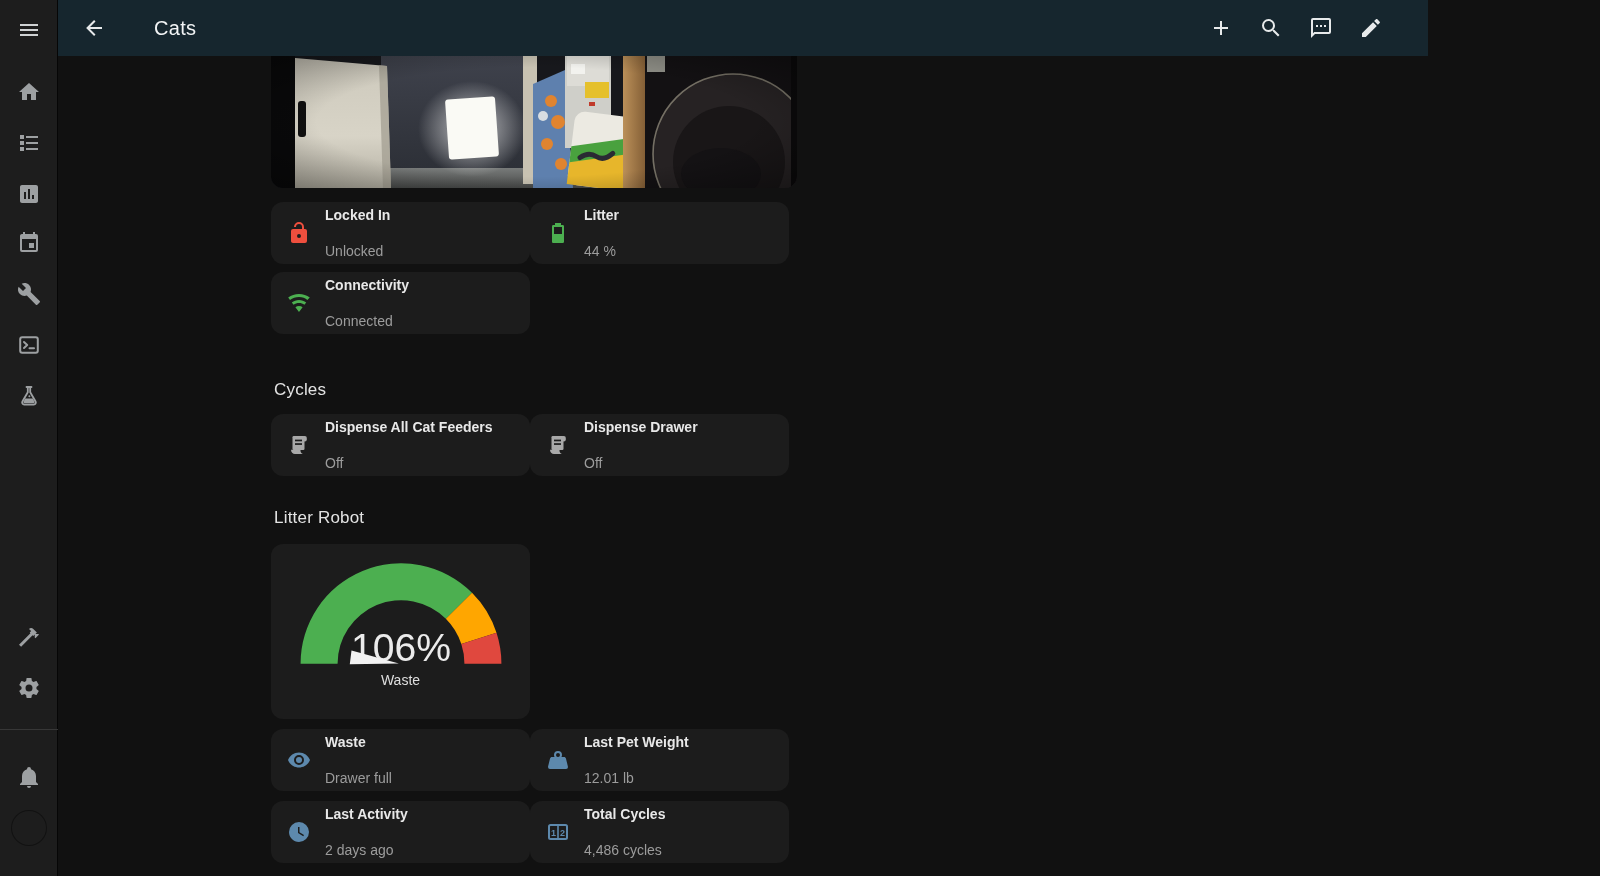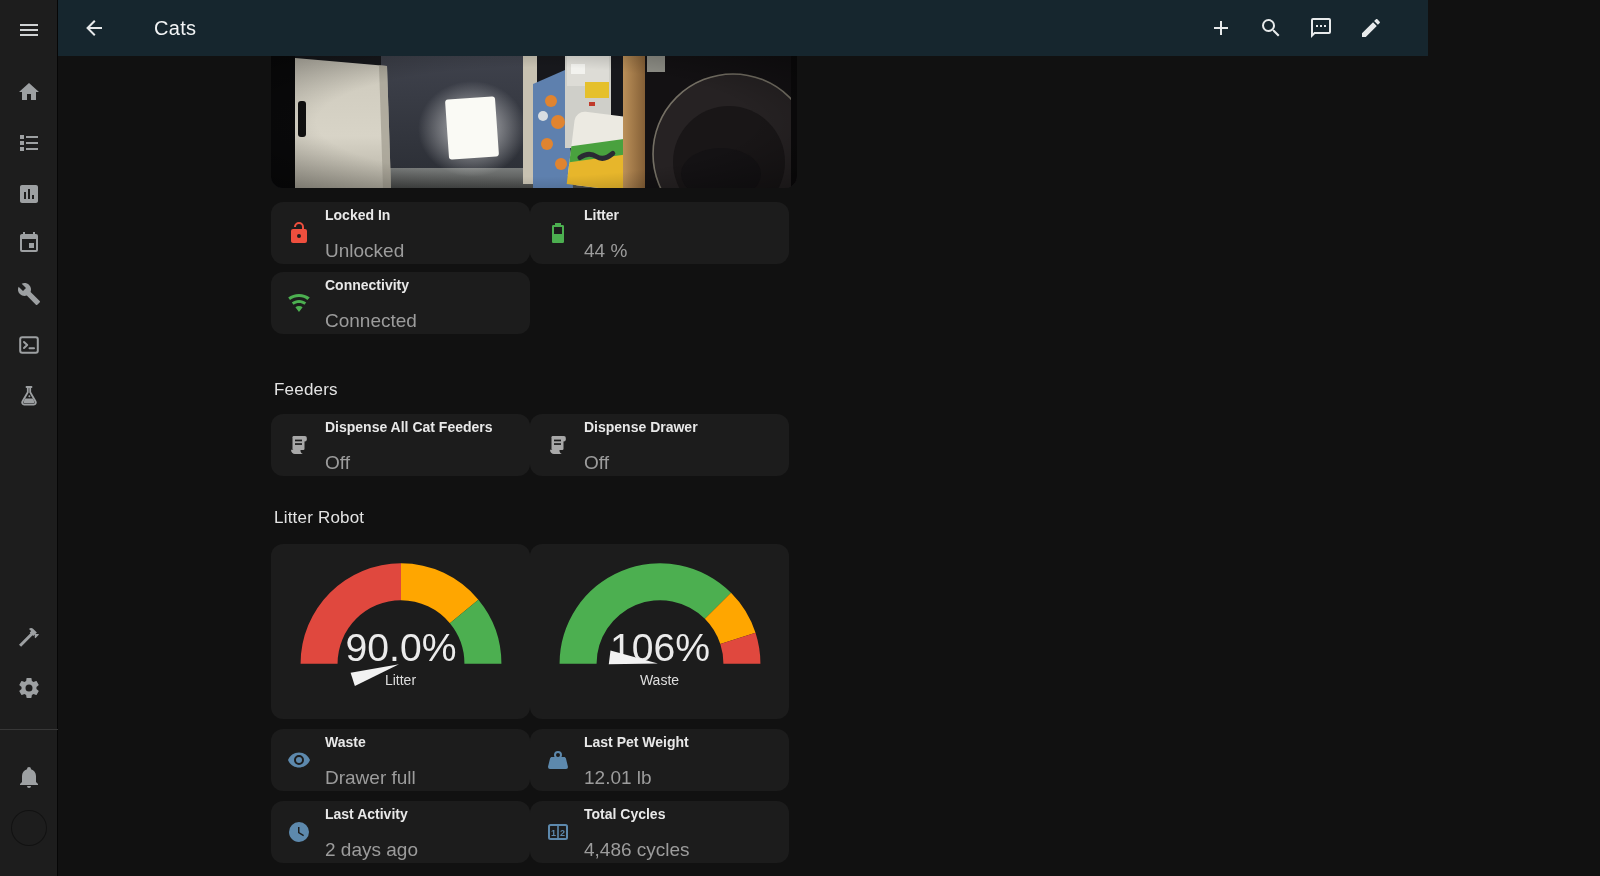--- a/index.html
+++ b/index.html
@@ -42,21 +42,21 @@
   .row.first{margin-top:14px}
   .row.g10{margin-top:10px}
   .card{background:var(--card_bg);border-radius:12px}
   .entity{height:62px;display:flex;align-items:center;padding:0 14px 0 16px;cursor:pointer}
   .eicon{width:24px;height:24px;flex:0 0 auto;margin-right:14px}
   .eicon svg{width:24px;height:24px;display:block}
   .c-red{color:var(--accent_red)} .c-green{color:var(--accent_green)}
   .c-blue{color:var(--accent_blue)} .c-gray{color:#a8a8a8}
   .etext{display:flex;flex-direction:column;min-width:0}
   .etitle{font-size:14px;font-weight:700;color:var(--text_primary);line-height:18px;white-space:nowrap}
-  .evalue{font-size:19px;color:var(--text_secondary);line-height:18px;margin-top:18px;white-space:nowrap}
+  .evalue{font-size:14px;color:var(--text_secondary);line-height:18px;margin-top:18px;white-space:nowrap}
 
   .section-heading{font-size:17px;font-weight:400;color:#e3e3e3;margin:46px 0 14px 3px;letter-spacing:.2px}
   .section-heading.lr{margin-top:32px;margin-bottom:16px}
 
   .gauge-card{height:175px;display:flex;flex-direction:column;align-items:center;padding-top:14px;cursor:pointer}
   .gauge-card svg.gauge{width:212px;height:111px;overflow:visible}
   .gauge-label{font-size:14px;color:#dedede;margin-top:3px}
 </style>
 </head>
 <body>
@@ -262,21 +262,21 @@
             </svg>
         </span>
         <span class="etext">
           <span class="etitle">Connectivity</span>
           <span class="evalue">Connected</span>
         </span>
       </div>
       <div></div>
     </div>
 
-    <h2 class="section-heading">Feeders</h2>
+    <h2 class="section-heading">Cycles</h2>
     <div class="row" style="margin-top:0">
       <div class="card entity">
         <span class="eicon c-gray">
           <svg viewBox="0 0 24 24">
             <g fill="currentColor">
               <rect x="5.5" y="3" width="12" height="14" rx="1.2"></rect>
               <rect x="15.6" y="3" width="4.2" height="5.5" rx="1.9"></rect>
               <path d="M4 16.8 h9.5 v0.9 c0 1.6 1 2.8 2.4 3.3 H8 c-2.3 0-4-1.8-4-4.2 z"></path>
             </g>
             <g fill="var(--card_bg)">
@@ -309,30 +309,20 @@
           <span class="evalue">Off</span>
         </span>
       </div>
     </div>
 
     <h2 class="section-heading lr">Litter Robot</h2>
 
     <div class="row" style="margin-top:0">
       <div class="card gauge-card">
         <svg class="gauge" viewBox="0 0 200 105">
-            <path d="M5,99.99999999999999 A95,95 0 0 1 100,5 L100,40 A60,60 0 0 0 40,99.99999999999999 Z" fill="#e0483e"></path>
-            <path d="M100,5 A95,95 0 0 1 173.19875806369998,39.44472097387448 L146.23079456654736,61.754560615078624 A60,60 0 0 0 100,40 Z" fill="#ffa600"></path>
-            <path d="M173.19875806369998,39.44472097387448 A95,95 0 0 1 195,100 L160,100 A60,60 0 0 0 146.23079456654736,61.754560615078624 Z" fill="#4caf50"></path>
-            <text x="100" y="97" text-anchor="middle" font-size="37" fill="#ebebeb">90.0%</text>
-            <polygon points="52,93.5 98,100 52,106.5" fill="#f2f2f2" transform="rotate(-18 100 100)"></polygon>
-          </svg>
-        <div class="gauge-label">Litter</div>
-      </div>
-      <div class="card gauge-card">
-        <svg class="gauge" viewBox="0 0 200 105">
             <path d="M5,99.99999999999999 A95,95 0 0 1 167.17514421272202,32.824855787278 L142.42640687119285,57.573593128807154 A60,60 0 0 0 40,99.99999999999999 Z" fill="#4caf50"></path>
             <path d="M167.17514421272202,32.824855787278 A95,95 0 0 1 190.35036904803957,70.64338553438 L157.06339097770922,81.45898033750316 A60,60 0 0 0 142.42640687119285,57.573593128807154 Z" fill="#ffa600"></path>
             <path d="M190.35036904803957,70.64338553438 A95,95 0 0 1 195,100 L160,100 A60,60 0 0 0 157.06339097770922,81.45898033750316 Z" fill="#e0483e"></path>
             <text x="100" y="97" text-anchor="middle" font-size="37" fill="#ebebeb">106%</text>
             <polygon points="52,93.5 98,100 52,106.5" fill="#f2f2f2" transform="rotate(7.199999999999989 100 100)"></polygon>
           </svg>
         <div class="gauge-label">Waste</div>
       </div>
     </div>
 

